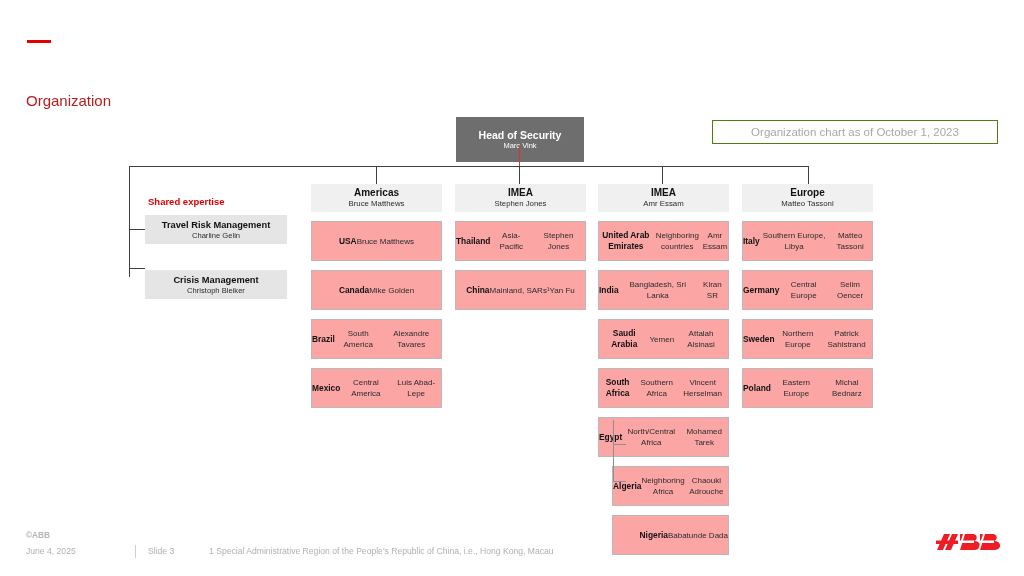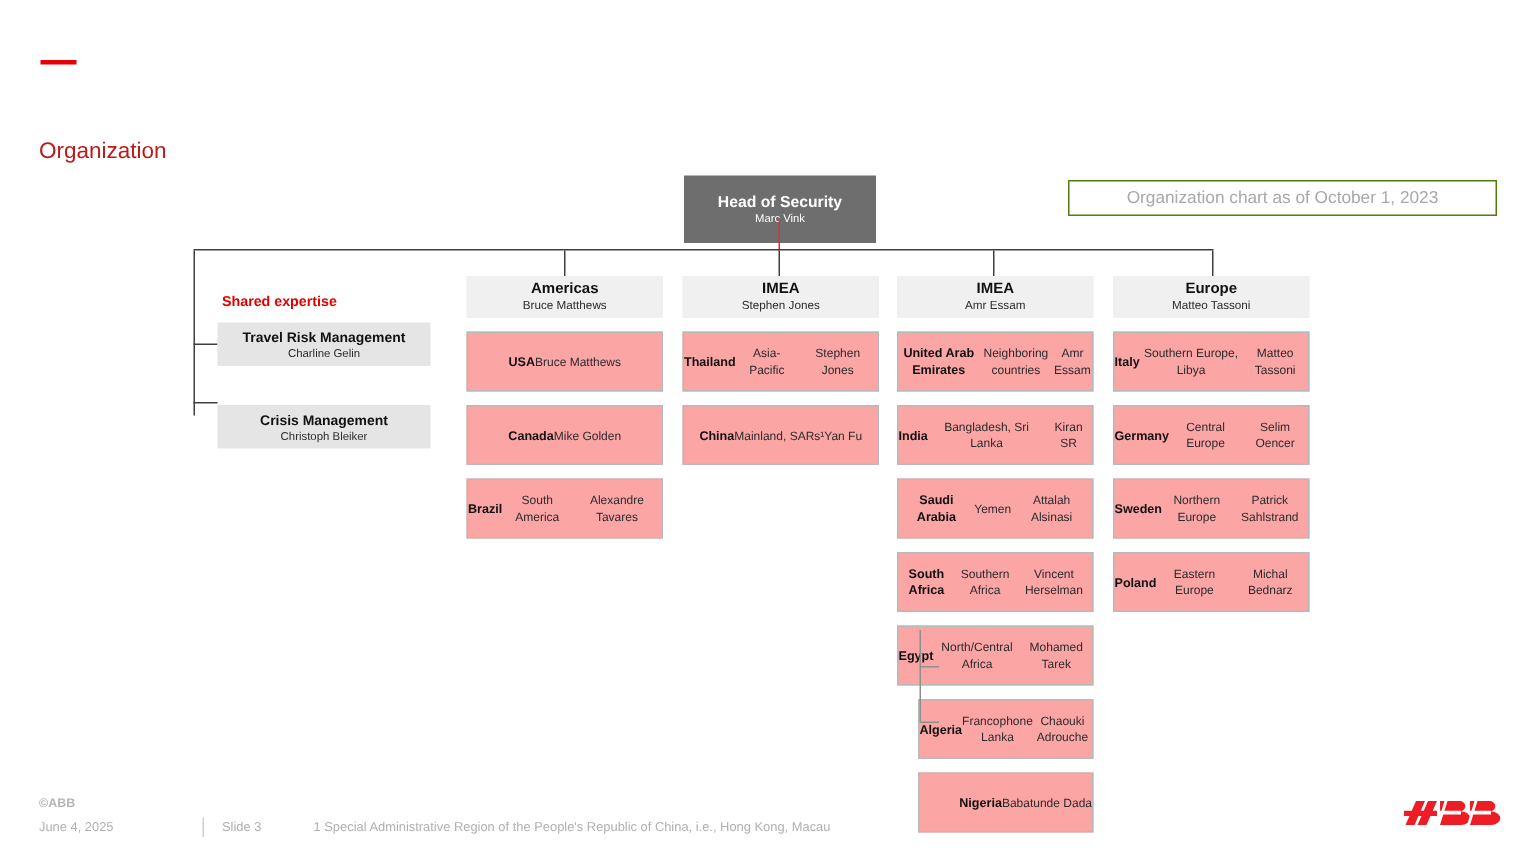--- a/index.html
+++ b/index.html
@@ -150,20 +150,25 @@
         <div class="unit">
           <span class="nm">Canada</span>
           <span class="sub"></span>
           <span class="pn">Mike Golden</span>
         </div>
         <div class="unit">
           <span class="nm">Brazil</span>
           <span class="sub">South America</span>
           <span class="pn">Alexandre Tavares</span>
         </div>
+        <div class="unit">
+          <span class="nm">Mexico</span>
+          <span class="sub">Central America</span>
+          <span class="pn">Luis Abad-Lepe</span>
+        </div>
       </div>
   </div>
 
   <div class="col col-apac">
     <div class="region-head">
       <span class="nm">IMEA</span>
       <span class="pn">Stephen Jones</span>
     </div>
     <div class="units">
         <div class="unit">
@@ -205,21 +210,21 @@
           <span class="sub">Southern Africa</span>
           <span class="pn">Vincent Herselman</span>
         </div>
         <div class="unit">
           <span class="nm">Egypt</span>
           <span class="sub">North/Central Africa</span>
           <span class="pn">Mohamed Tarek</span>
         </div>
         <div class="unit indent">
           <span class="nm">Algeria</span>
-          <span class="sub">Francophone Lanka</span>
+          <span class="sub">Neighboring Africa</span>
           <span class="pn">Chaouki Adrouche</span>
         </div>
         <div class="unit indent">
           <span class="nm">Nigeria</span>
           <span class="sub"></span>
           <span class="pn">Babatunde Dada</span>
         </div>
       </div>
   </div>
 

